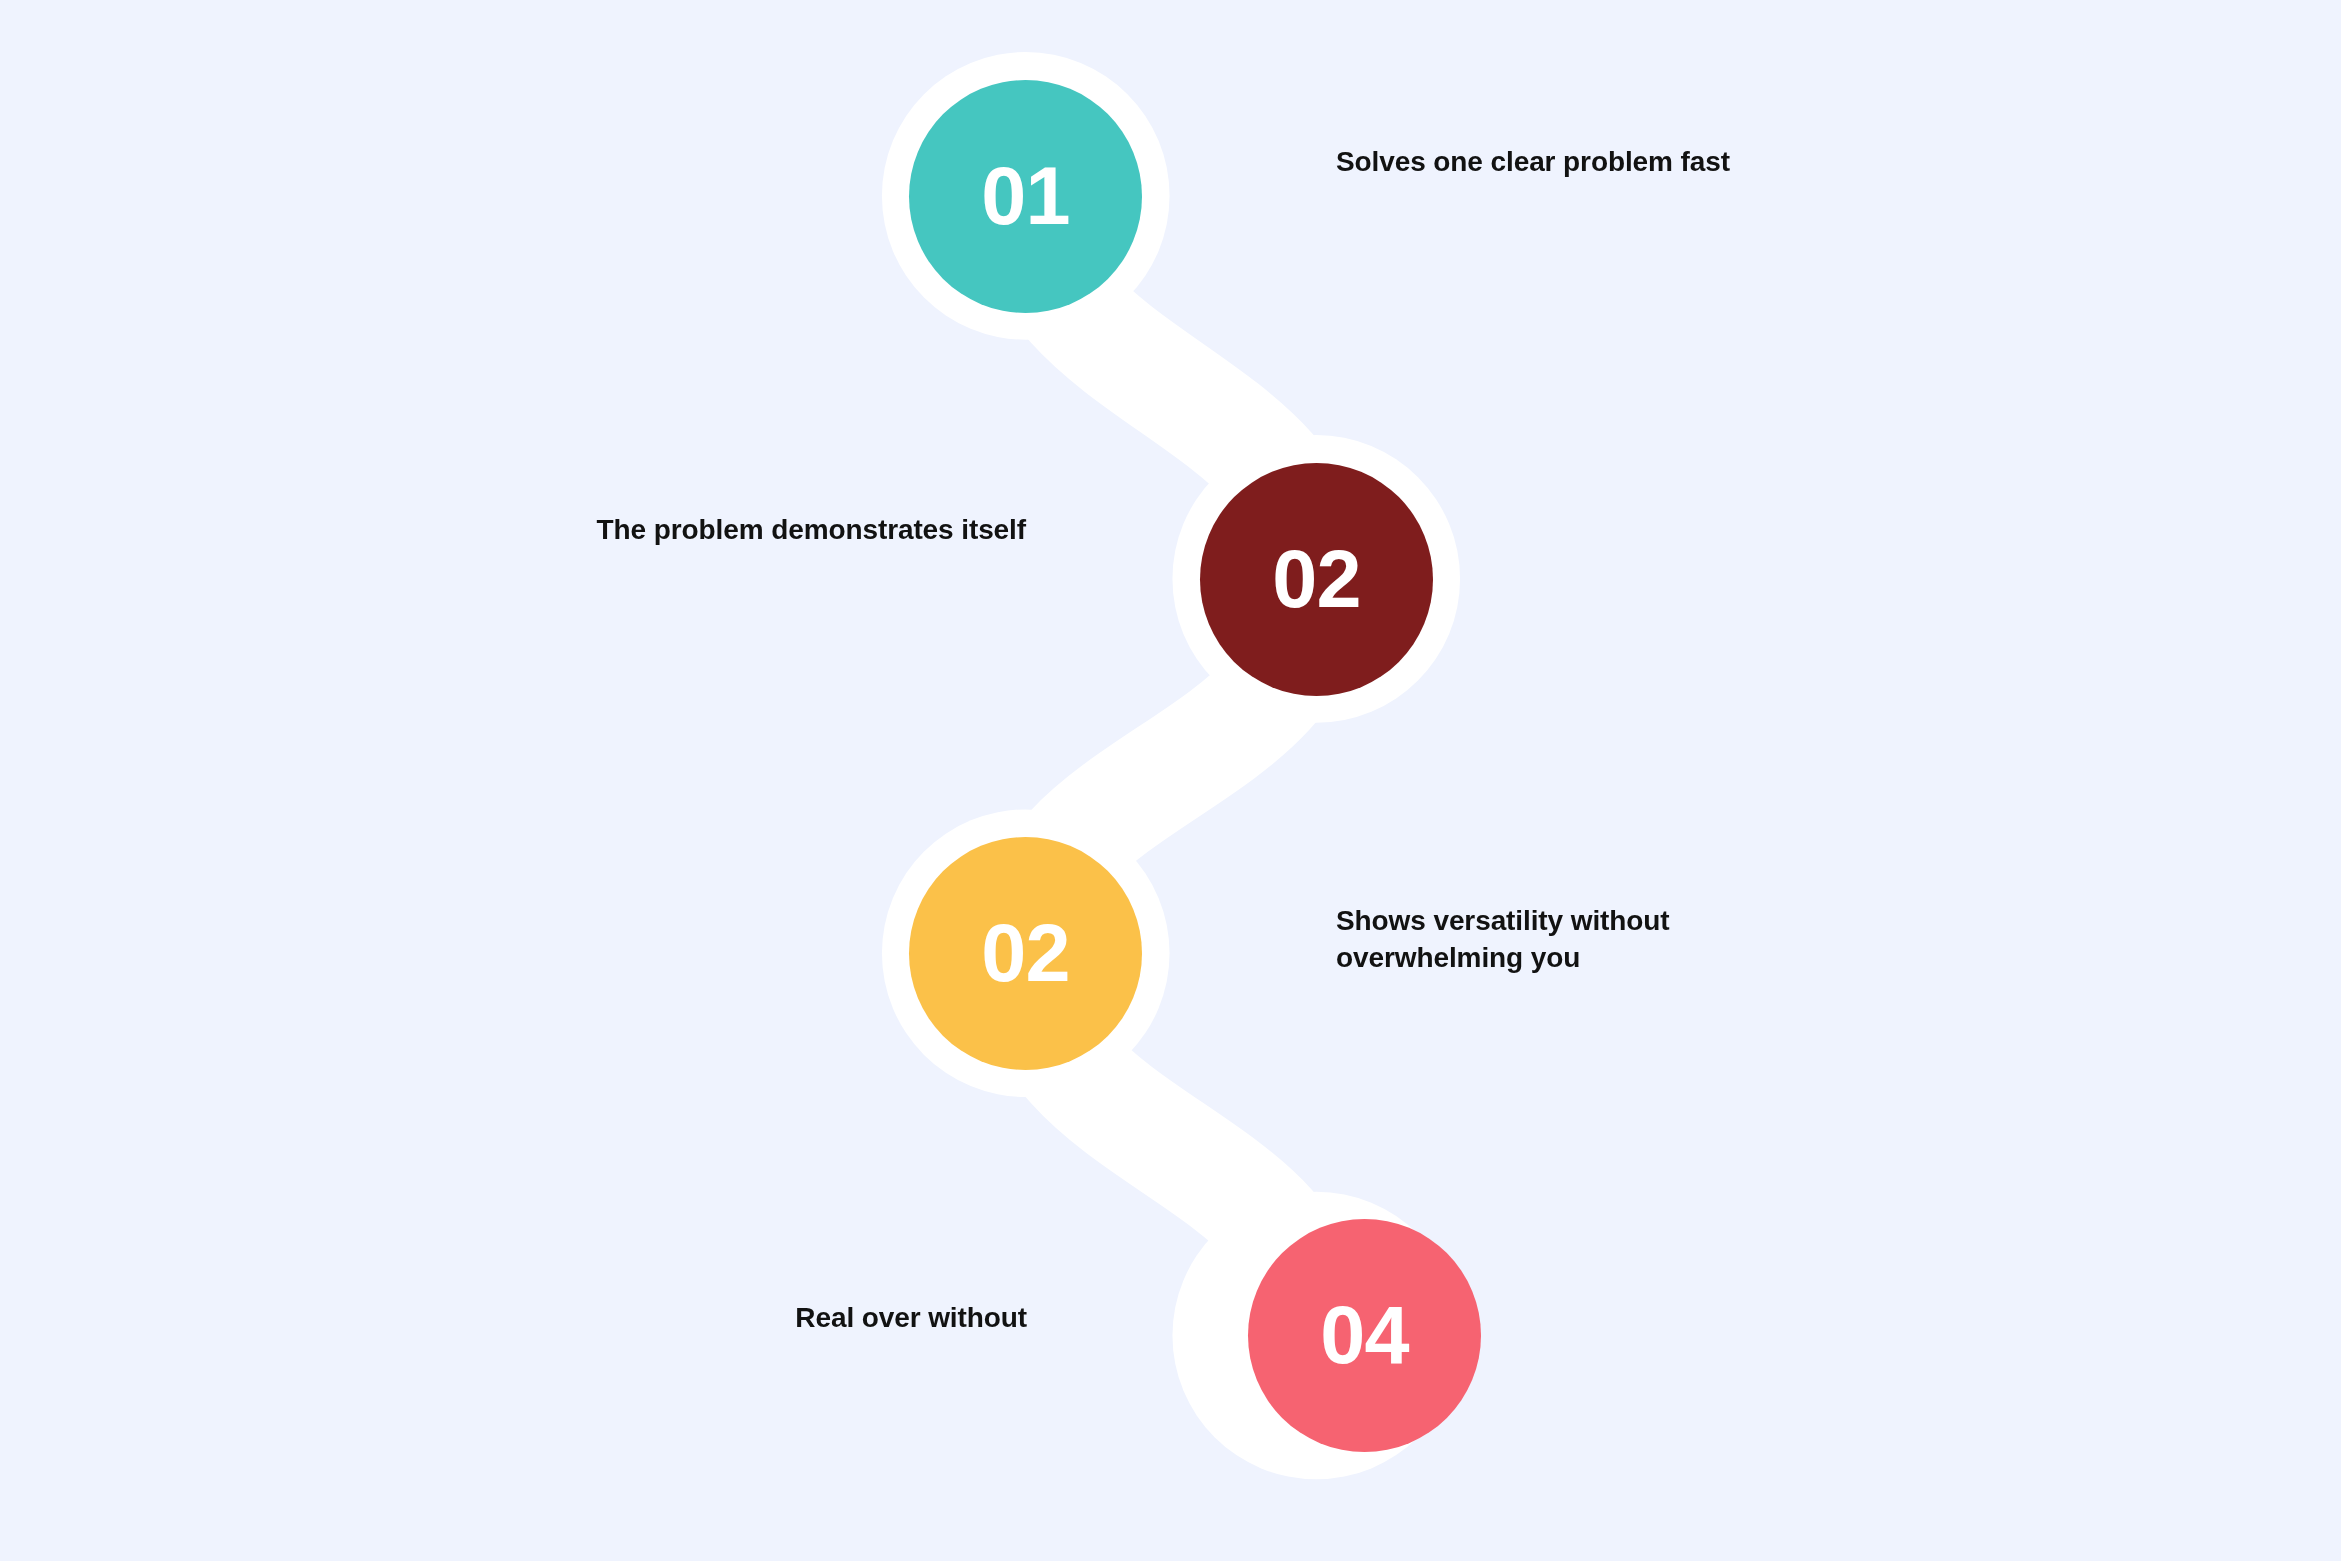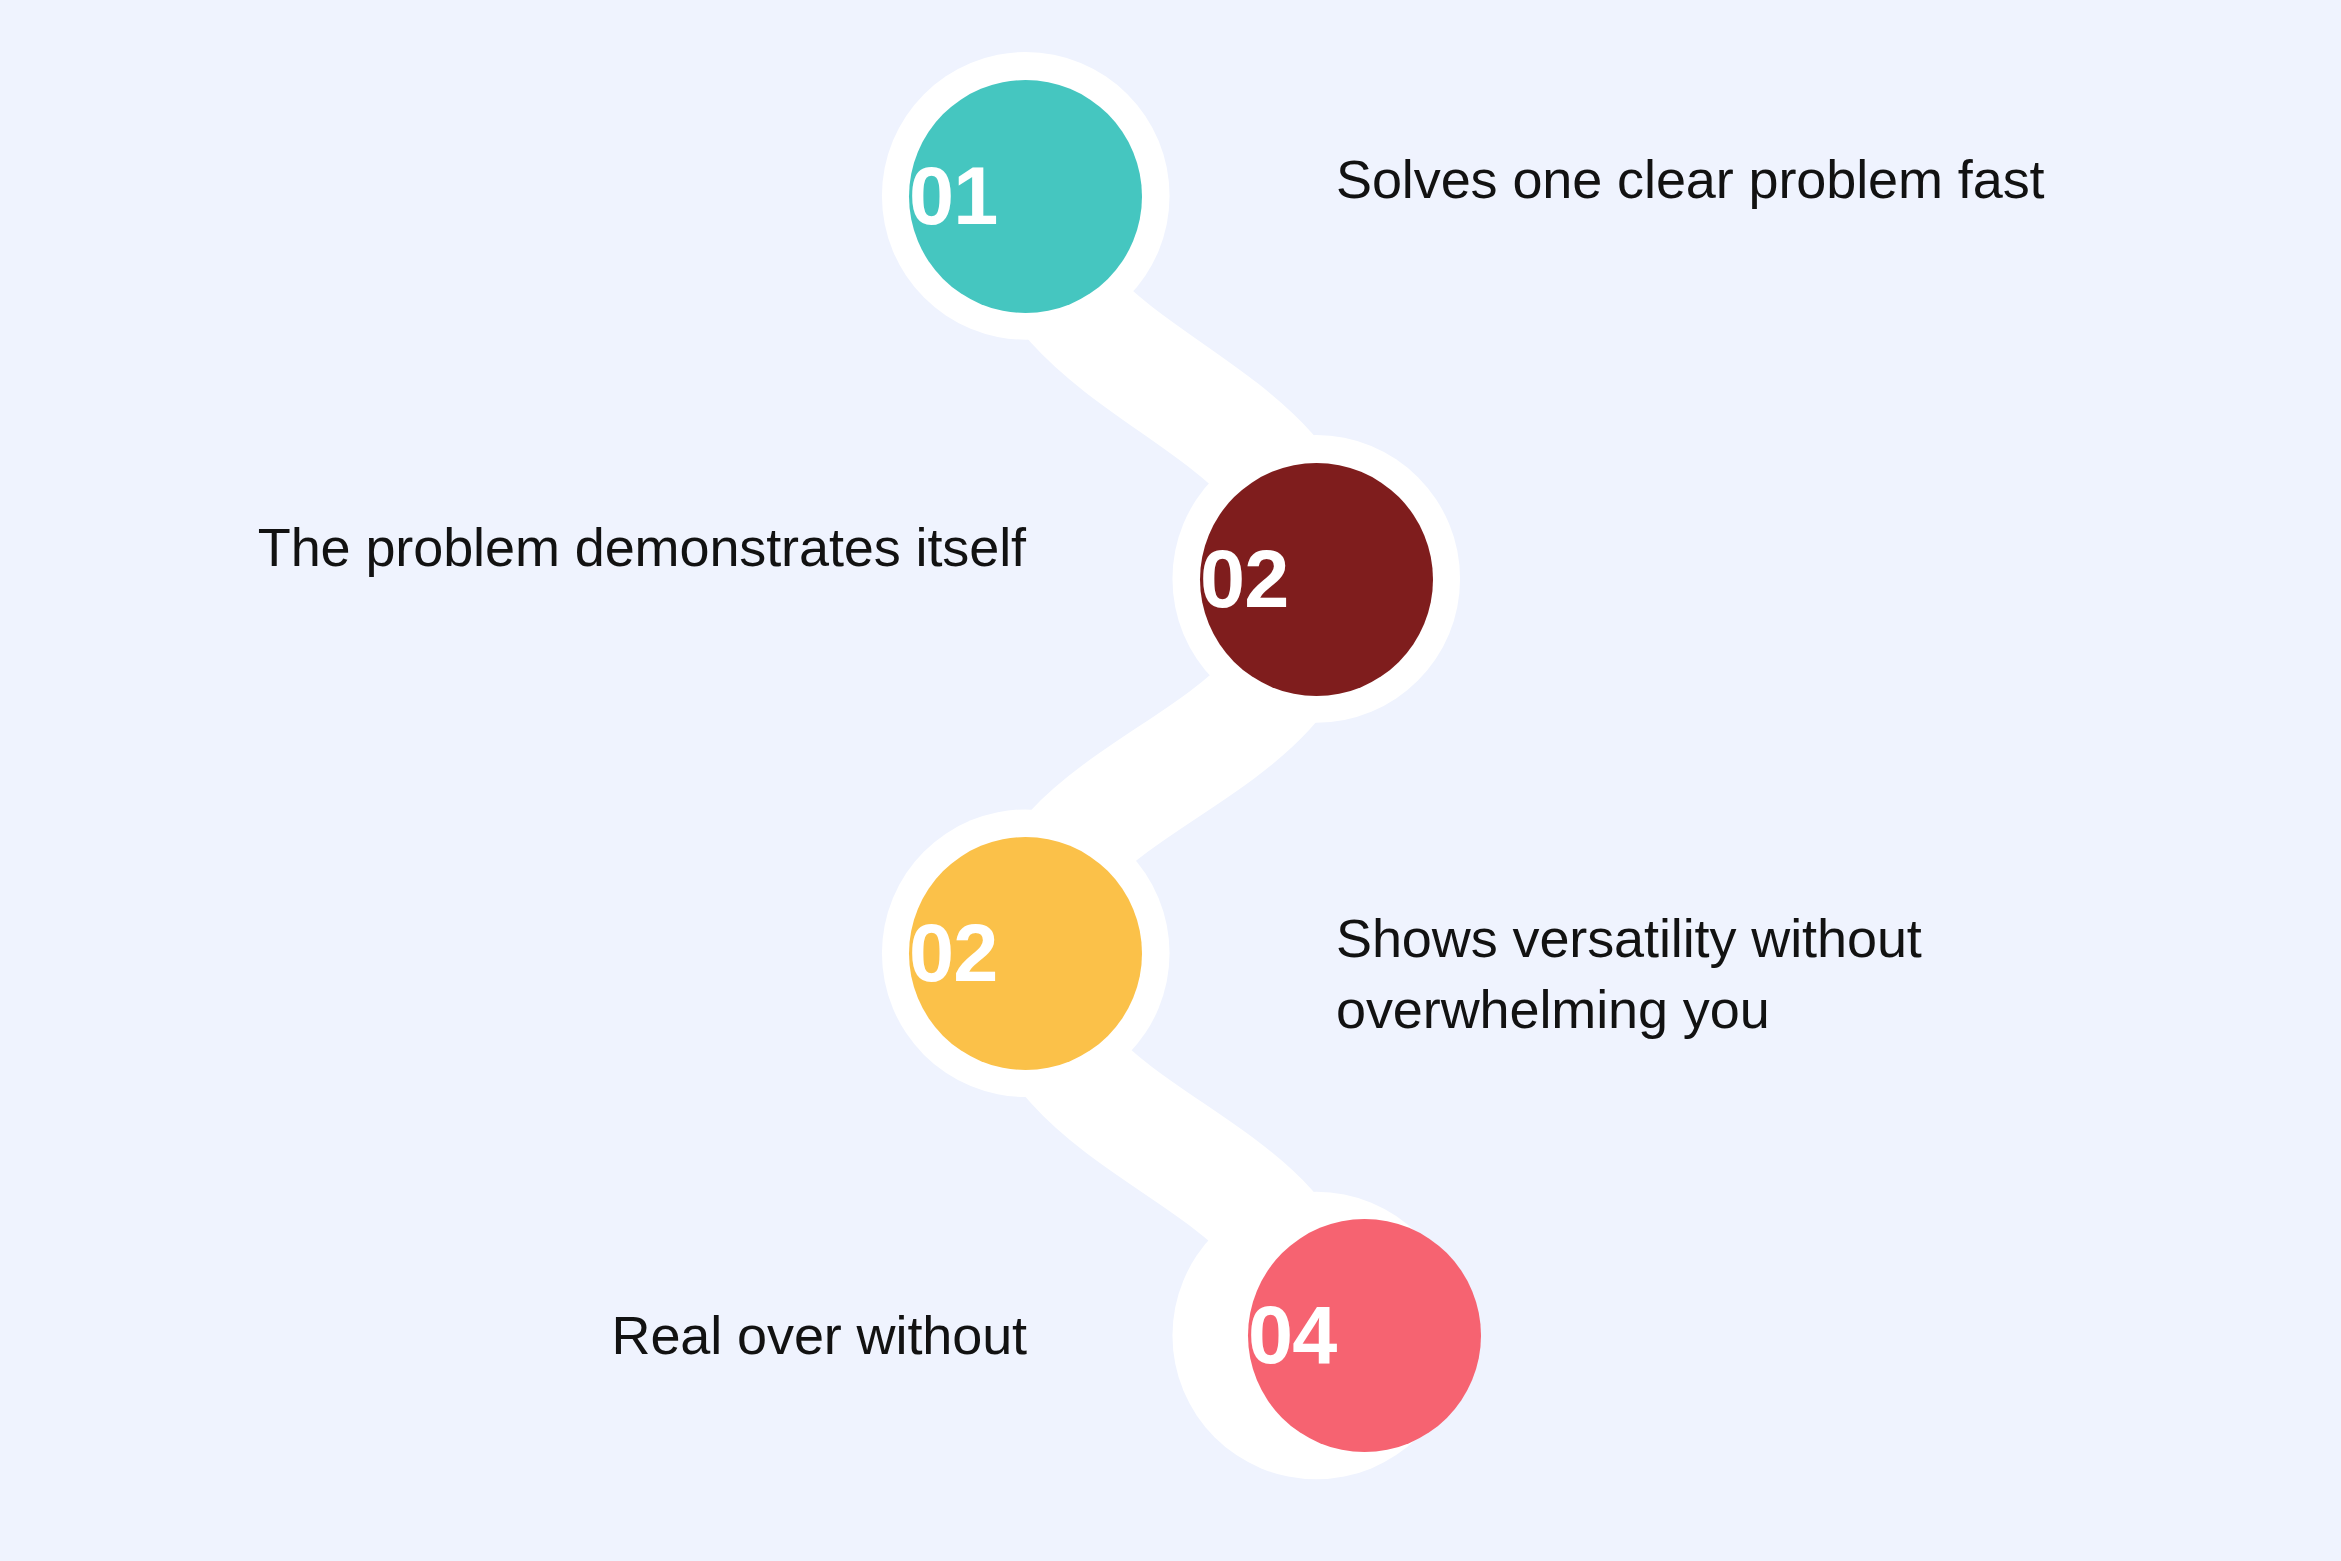--- a/index.html
+++ b/index.html
@@ -27,36 +27,36 @@
     height: 1561px;
     pointer-events: none;
   }
   .node {
     position: absolute;
     width: 233px;
     height: 233px;
     border-radius: 50%;
     display: flex;
     align-items: center;
-    justify-content: flex-start;
+    justify-content: center;
     box-sizing: border-box;
   }
   .node-number {
     color: #ffffff;
     font-size: 81px;
     font-weight: bold;
     letter-spacing: -0.7px;
     line-height: 1;
     user-select: none;
   }
   .label {
     position: absolute;
     color: #121212;
-    font-size: 54px;
-    font-weight: normal;
+    font-size: 28px;
+    font-weight: bold;
     line-height: 1.32;
     letter-spacing: -0.1px;
     white-space: pre-line;
   }
   .label.right { text-align: left; }
   .label.left  { text-align: right; }
 
   
   #node-1 { left: 909px; top: 80px;  background: #45c6c0; }
   #node-2 { left: 1200px; top: 463px;  background: #7f1d1d; }

